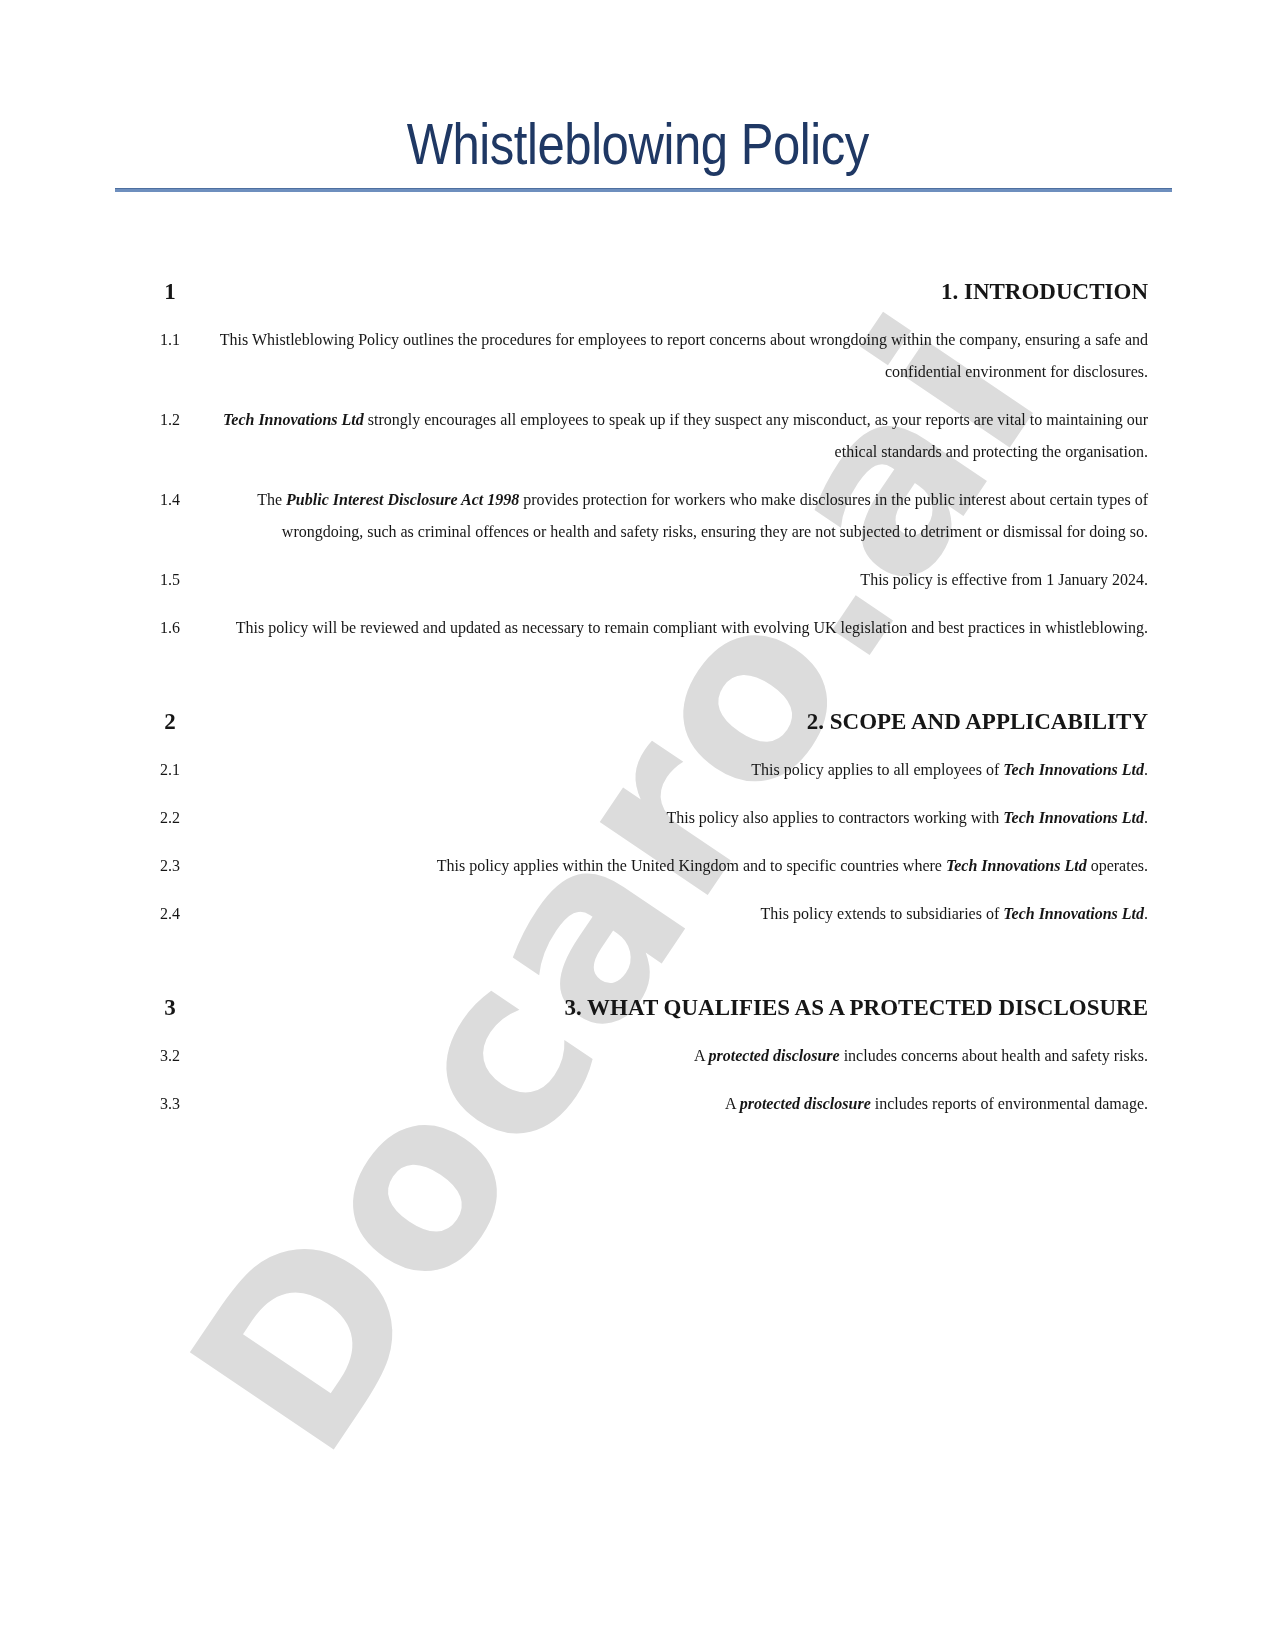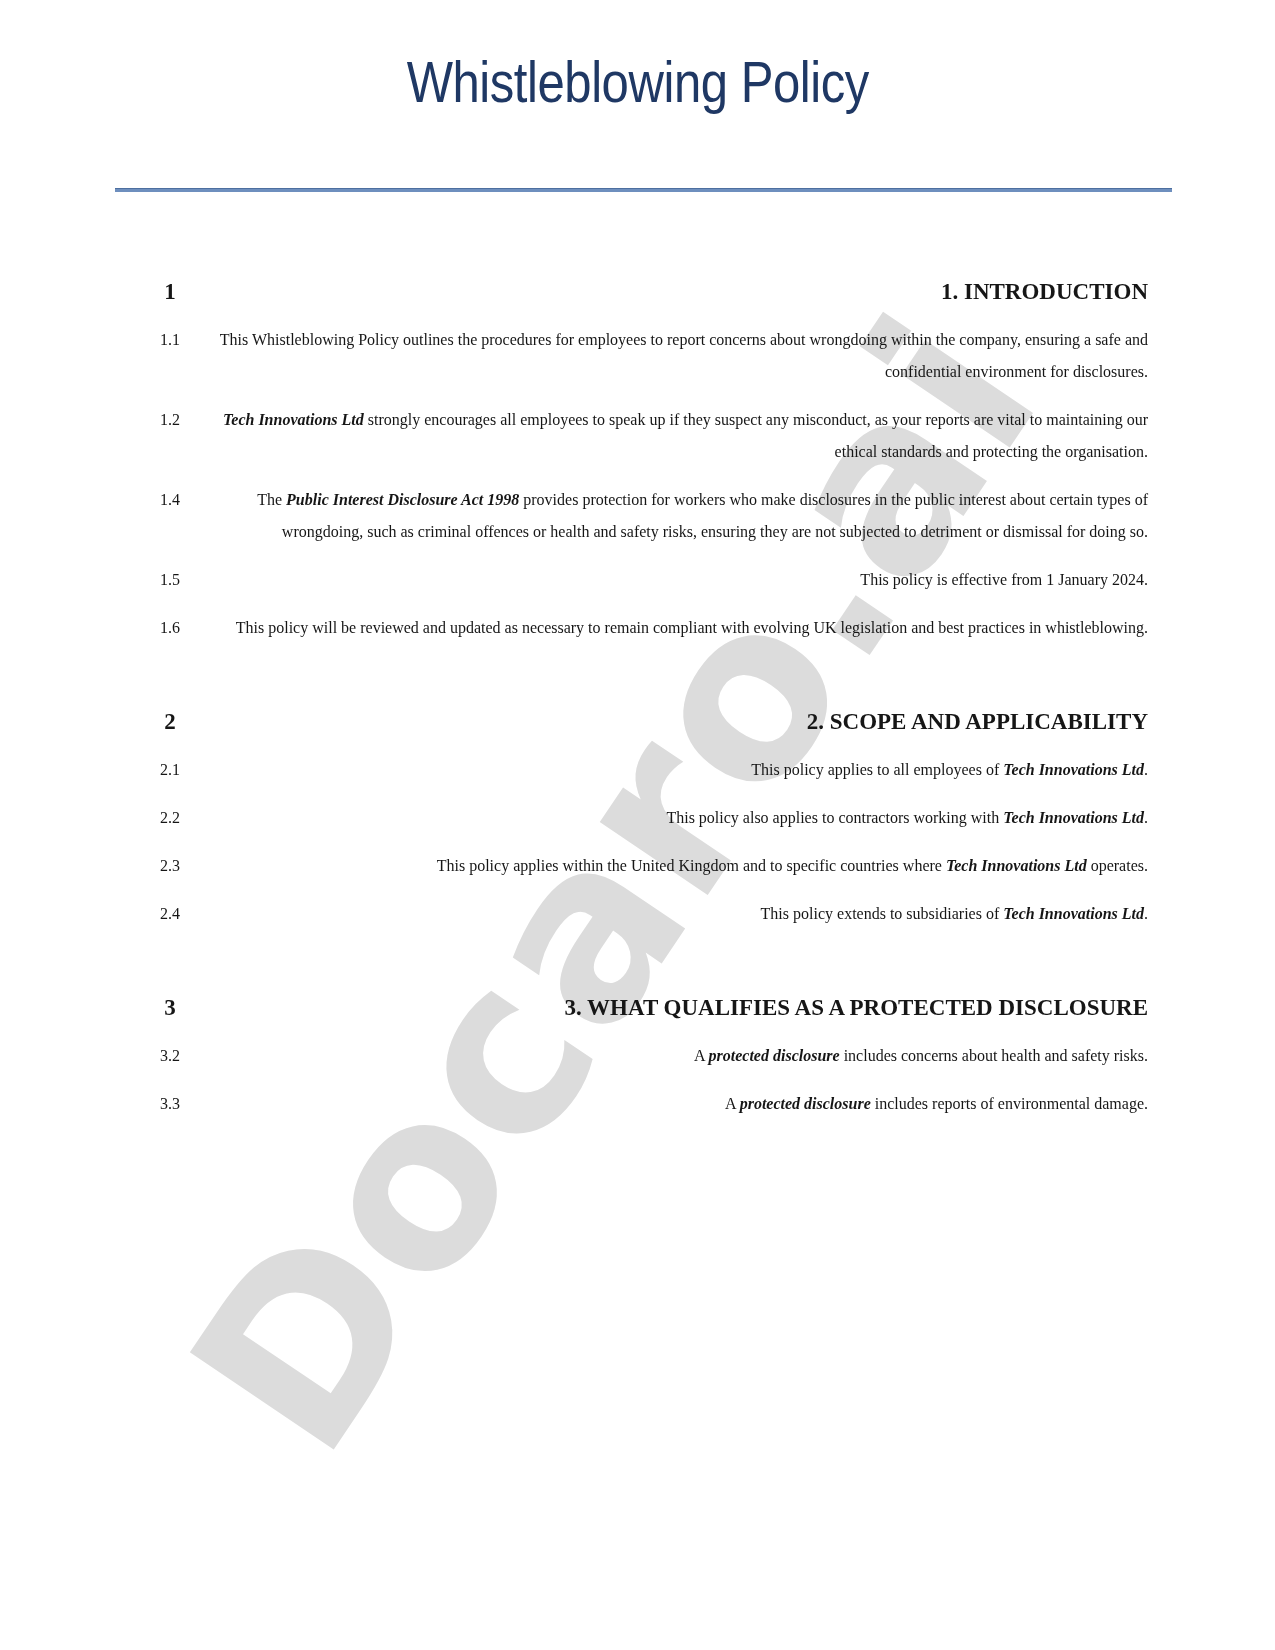--- a/index.html
+++ b/index.html
@@ -27,21 +27,21 @@
     letter-spacing: 2px;
     white-space: nowrap;
     color: var(--wm-color, #dcdcdc);
     z-index: 0;
     user-select: none;
   }
   .doc-title {
     position: relative;
     z-index: 1;
     margin: 0;
-    padding-top: 52px;
+    padding-top: 114px;
     text-align: center;
     font-family: "Liberation Sans", "DejaVu Sans", sans-serif;
     font-weight: normal;
     font-size: 57px;
     line-height: 60px;
     color: var(--title-color, #1f3864);
   }
   .doc-title .title-inner {
     display: inline-block;
     transform: scaleX(0.86);

